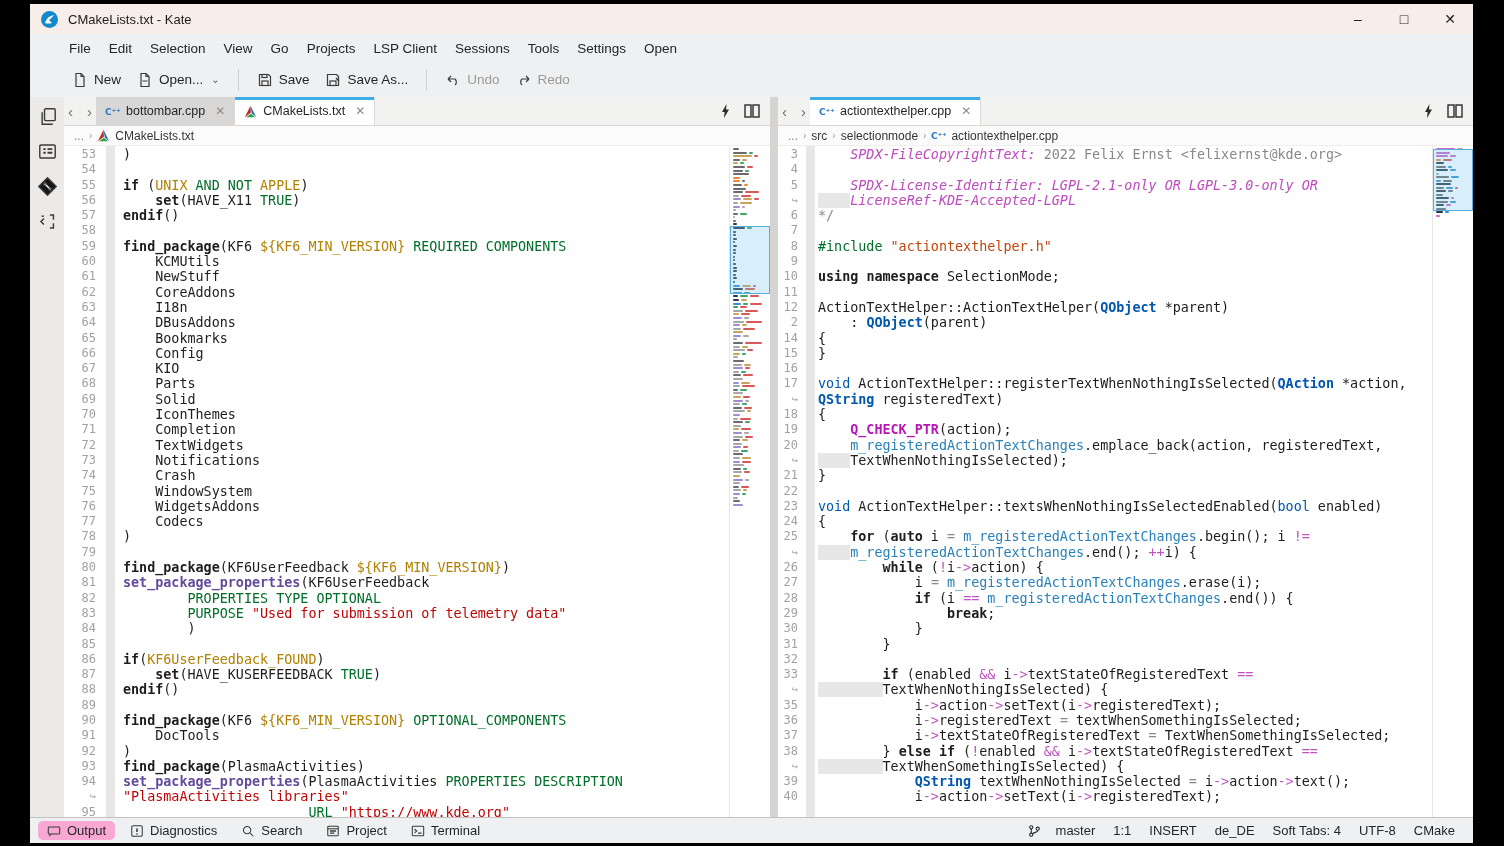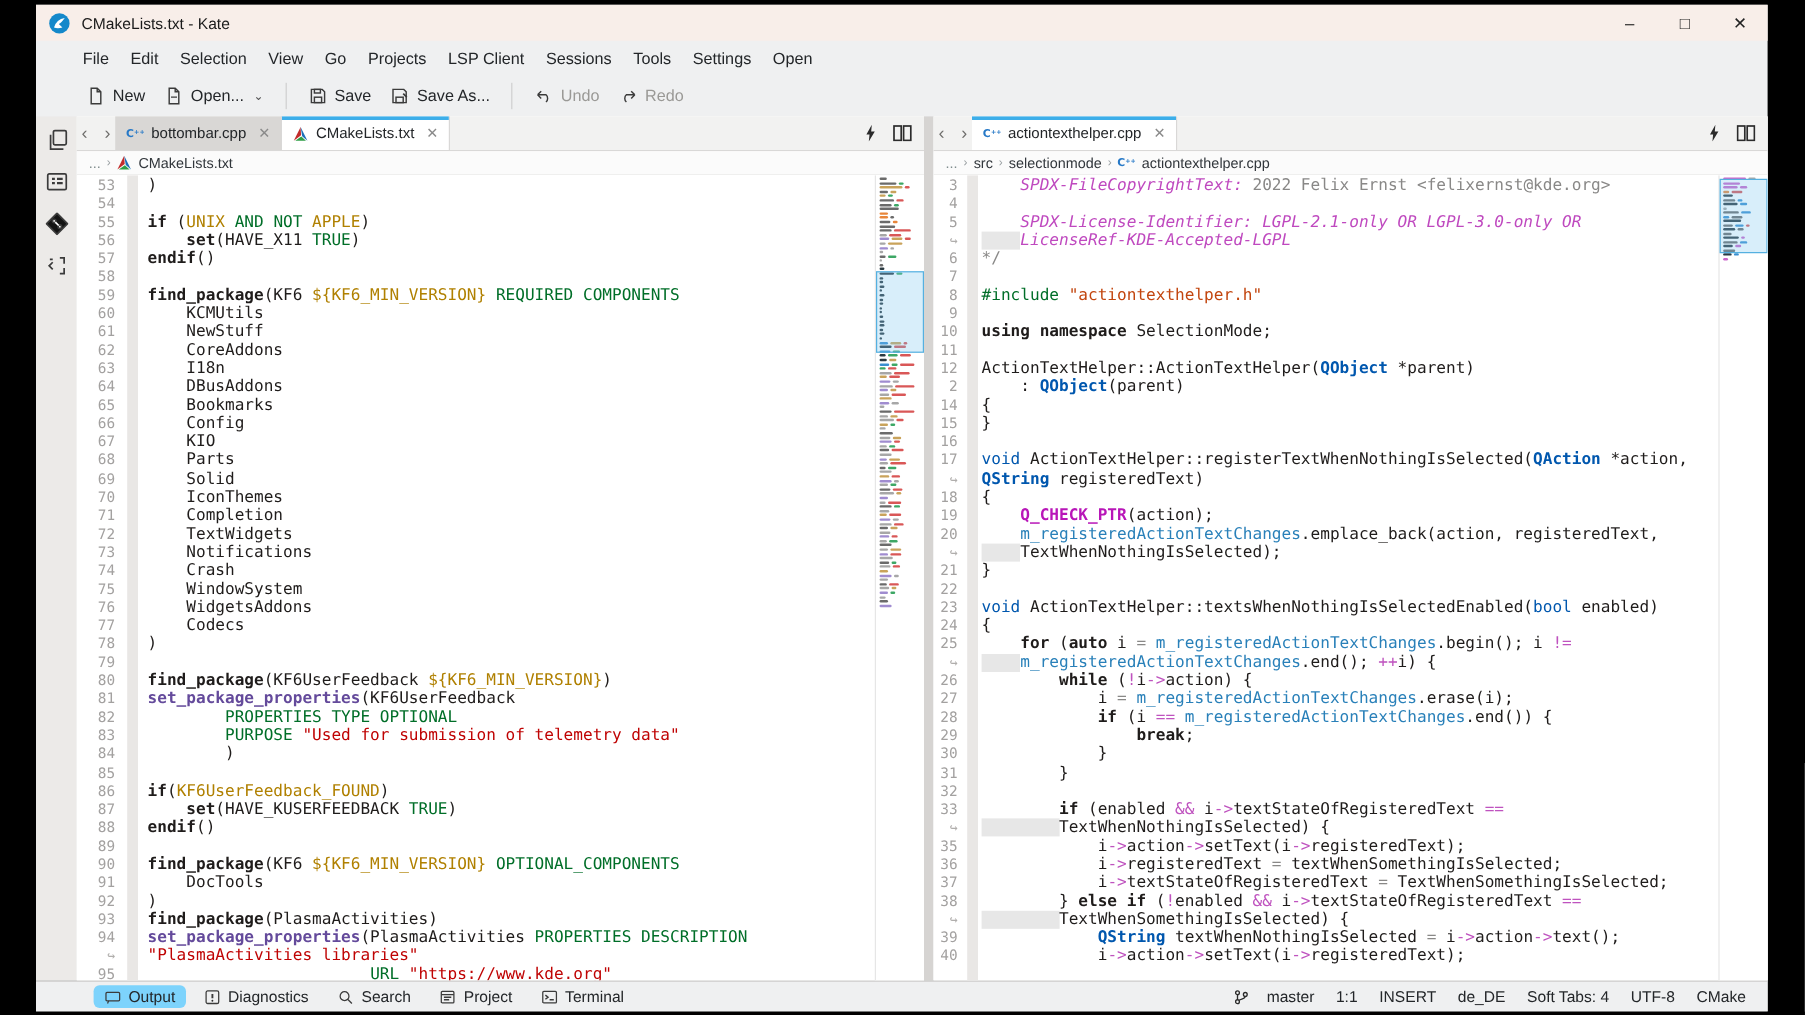--- a/index.html
+++ b/index.html
@@ -74,21 +74,21 @@
   .minimap{position:absolute;top:0;right:0;bottom:0;width:40px;background:#fff;border-left:1px solid #e6e6e6;}
   .mm-inner{position:absolute;top:2px;left:3px;right:3px;bottom:2px;}
   .mm-row{height:2px;margin-bottom:1.6px;display:flex;gap:2px;}
   .pane-right .mm-row{margin-bottom:1.5px;}
   .mm-seg{height:2px;border-radius:1px;}
   .mm-view{position:absolute;left:0;right:0;background:rgba(125,200,240,0.30);border:1px solid #55b0e0;box-sizing:border-box;}
   
   .bottombar{height:25px;background:#eff0f1;border-top:1px solid #c4c2c0;display:flex;align-items:center;
              font-size:13px;color:#232629;flex:none;padding:0 8px;}
   .bb-btn{display:flex;align-items:center;gap:6px;padding:2px 9px;border-radius:5px;margin-right:6px;}
-  .bb-btn.active{background:#7dd3fc;margin-left:40px;}
+  .bb-btn.active{background:#f9a8d4;}
   .bb-right{margin-left:auto;display:flex;align-items:center;gap:18px;padding-right:10px;}
   .bb-item{display:flex;align-items:center;gap:15px;}
   .bottom-black{position:absolute;left:0;right:0;bottom:0;height:3px;background:#000;}
   svg{display:block;}
 </style>
 </head>
 <body>
 
 <div class="window">
 

